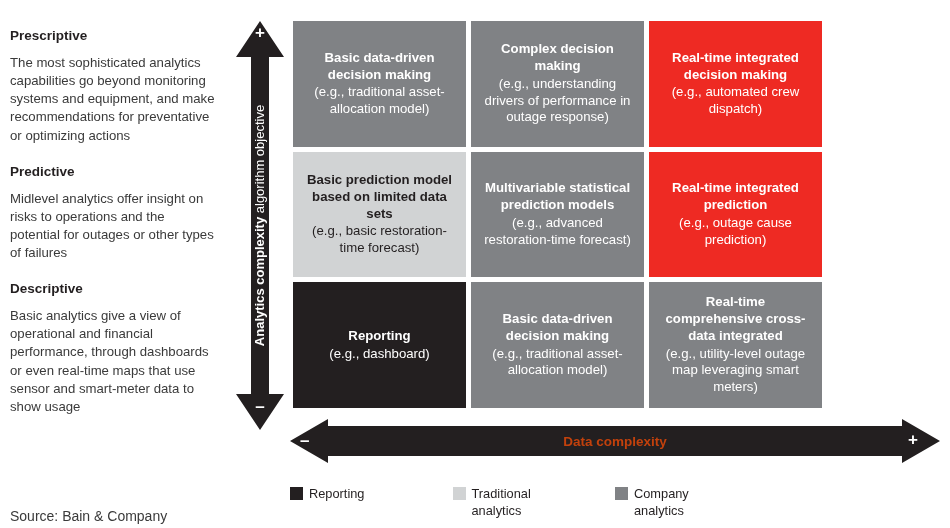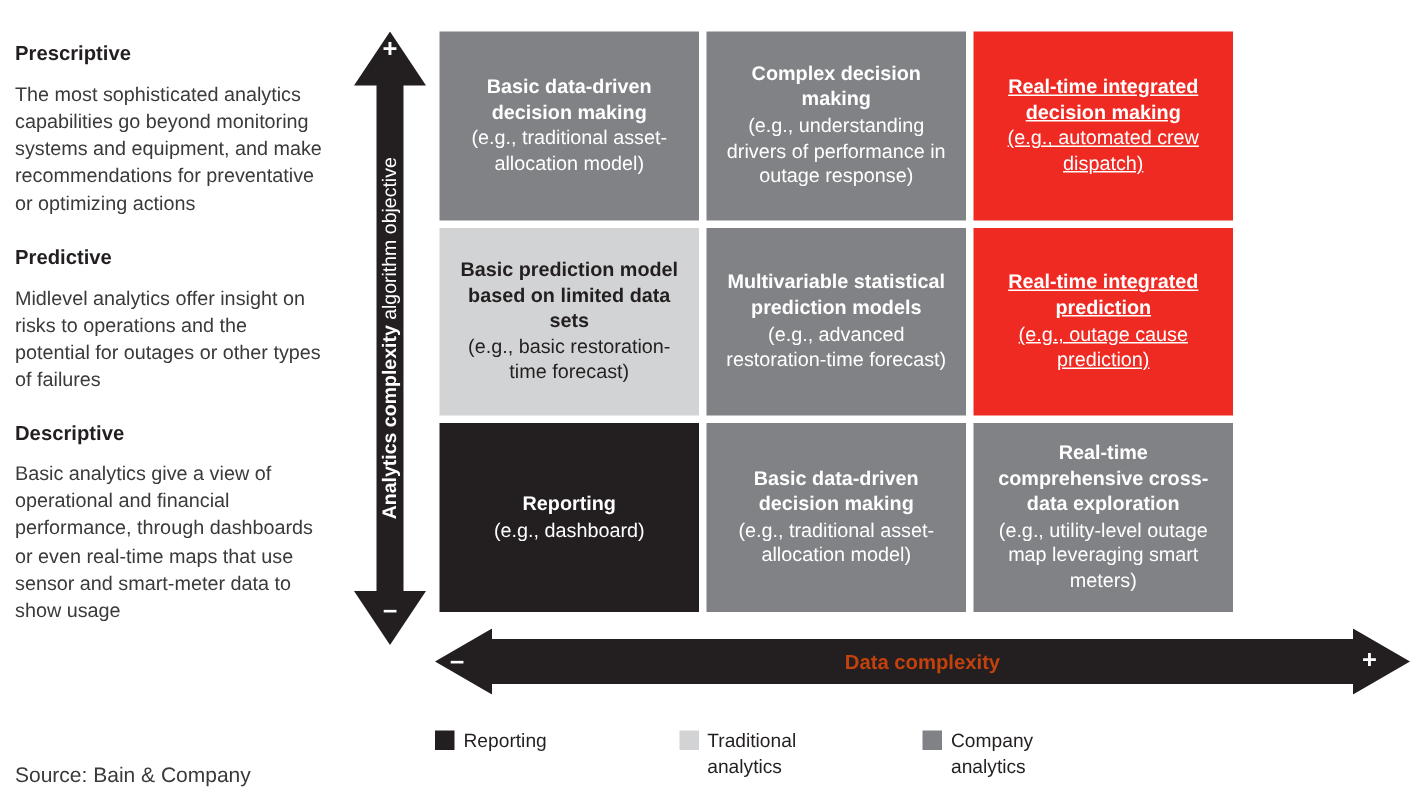--- a/index.html
+++ b/index.html
@@ -72,21 +72,21 @@
     font-size: 13.2px;
     margin-bottom: 1px;
   }
   .cell-sub {
     font-size: 13.2px;
     font-weight: normal;
   }
   .c-advanced { background: #808285; color: #ffffff; }
   .c-traditional { background: #d1d3d4; color: #231f20; text-align: center; }
   .c-reporting { background: #231f20; color: #ffffff; }
-  .c-stateart { background: #ee2a23; color: #ffffff; text-decoration: underline; }
+  .c-stateart { background: #ee2a23; color: #ffffff; }
 
   
   #y-axis-arrow {
     position: absolute;
     left: 236px;
     top: 21px;
     width: 48px;
     height: 409px;
   }
   #y-axis-arrow svg { display: block; }
@@ -220,21 +220,21 @@
     <div class="cell-title">Reporting</div>
     <div class="cell-sub">(e.g., dashboard)</div>
   </div>
 
   <div class="cell c-advanced">
     <div class="cell-title">Basic data-driven decision making</div>
     <div class="cell-sub">(e.g., traditional asset-allocation model)</div>
   </div>
 
   <div class="cell c-advanced">
-    <div class="cell-title">Real-time comprehensive cross-data exploration</div>
+    <div class="cell-title">Real-time comprehensive cross-data integrated</div>
     <div class="cell-sub">(e.g., utility-level outage map leveraging smart meters)</div>
   </div>
 
 </div>
 
 <div id="y-axis-arrow">
   <svg width="48" height="409" viewBox="0 0 48 409" xmlns="http://www.w3.org/2000/svg">
     <polygon points="24,0 48,36 33,36 33,373 48,373 24,409 0,373 15,373 15,36 0,36" fill="#231f20"></polygon>
   </svg>
 </div>

